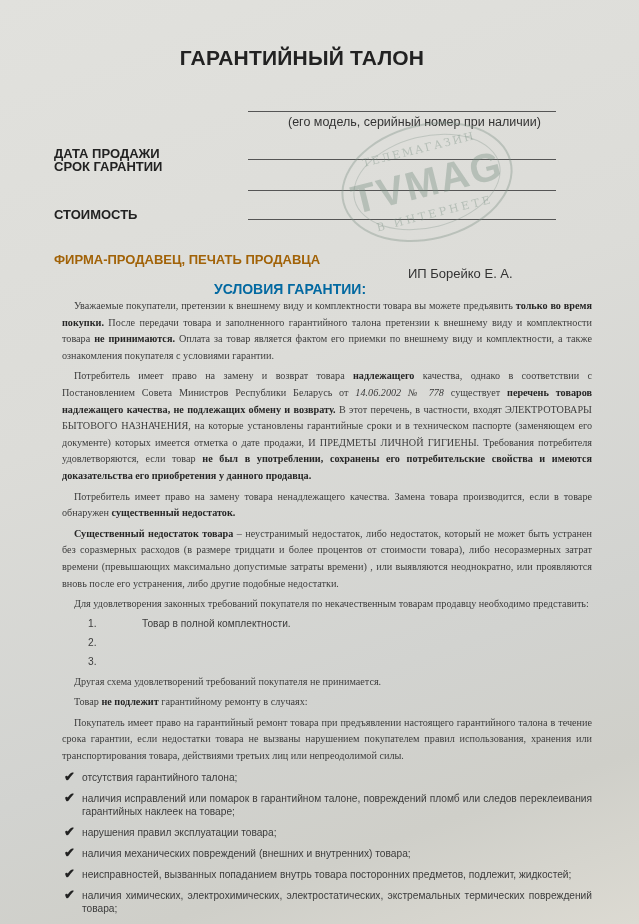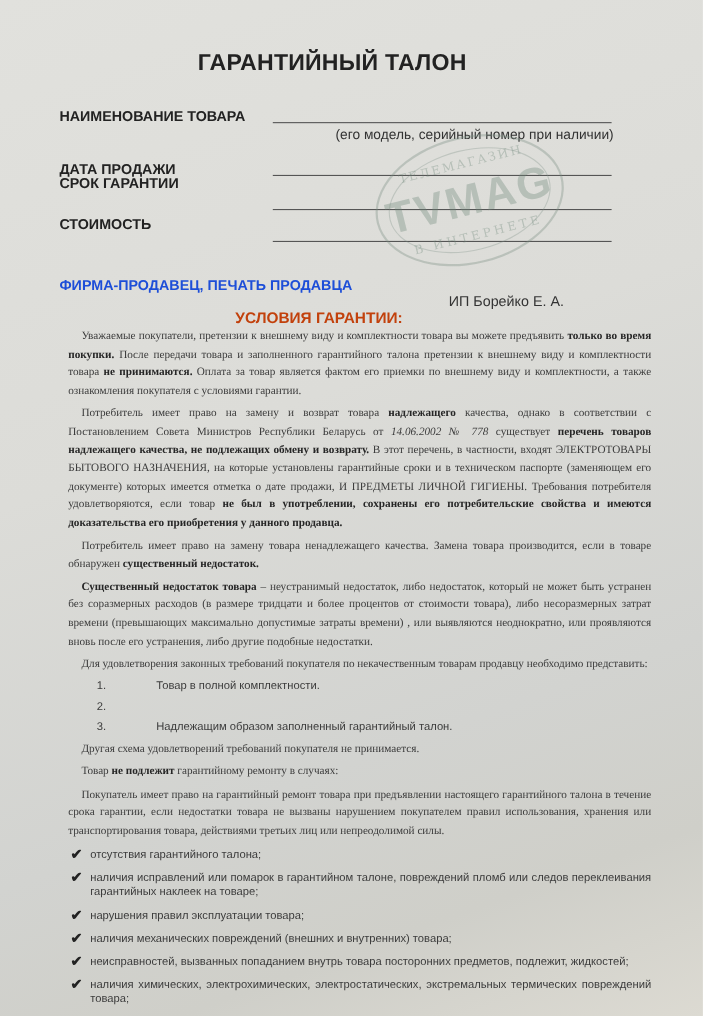--- a/index.html
+++ b/index.html
@@ -17,23 +17,23 @@
     letter-spacing: 0.2px;
   }
   .field-label {
     position: absolute; left: 54px; font-weight: bold; font-size: 13px; color: #222;
   }
   .field-line {
     position: absolute; left: 248px; width: 308px; height: 0;
     border-top: 1px solid #555;
   }
   .field-hint {
-    position: absolute; left: 305px; top: 115px; font-size: 12.5px; color: #333;
+    position: absolute; left: 288px; top: 115px; font-size: 12.5px; color: #333;
   }
-  .seller-label { position: absolute; left: 54px; top: 252px; font-weight: bold; font-size: 13px; color: #1d4ed8; }
+  .seller-label { position: absolute; left: 54px; top: 252px; font-weight: bold; font-size: 13px; color: #a16207; }
   .seller-value { position: absolute; left: 408px; top: 252px; font-size: 13px; color: #333; margin-top: 14px; }
 
   .stamp {
     position: absolute; left: 340px; top: 124px; width: 170px; height: 112px;
     border: 2px solid rgba(120,140,130,0.35); border-radius: 50%;
     transform: rotate(-14deg);
   }
   .stamp .inner {
     position: absolute; left: 10px; top: 10px; right: 10px; bottom: 10px;
     border: 1px solid rgba(120,140,130,0.3); border-radius: 50%;
@@ -47,21 +47,21 @@
     position: absolute; left: 0; right: 0; top: 16px; text-align: center;
     font-size: 11px; color: rgba(110,135,120,0.35); letter-spacing: 2px; font-family: "DejaVu Serif", serif;
   }
   .stamp .bot-txt {
     position: absolute; left: 0; right: 0; top: 82px; text-align: center;
     font-size: 11px; color: rgba(110,135,120,0.35); letter-spacing: 3px; font-family: "DejaVu Serif", serif;
   }
 
   .section-title {
     position: absolute; left: 0; width: 580px; top: 281px; text-align: center;
-    font-weight: bold; font-size: 14px; color: #c2410c;
+    font-weight: bold; font-size: 14px; color: #0369a1;
   }
   .body-text {
     position: absolute; left: 62px; width: 530px; top: 298px;
     font-size: 10.2px; line-height: 16.6px; color: #3c3c3c;
     text-align: justify;
   }
   .body-text p { margin: 0 0 4px 0; text-indent: 12px; font-family: Liberation Serif, serif; }
   .body-text b { color: #262626; }
   ol.req { list-style: none; margin: 2px 0 2px 0; padding: 0; }
   ol.req li { display: flex; height: 19px; align-items: center; }
@@ -71,31 +71,30 @@
   ul.checks .chk { width: 18px; flex: none; font-weight: bold; color: #222; font-size: 13px; line-height: 16px; }
   ul.checks .txt { flex: 1; text-align: justify; line-height: 13.5px; padding-top: 2px; }
 </style>
 </head>
 <body>
 
 <div class="page">
 
   <div class="title">ГАРАНТИЙНЫЙ ТАЛОН</div>
 
-  <div class="field-label" style="top:98px">НАИМЕНОВАНИЕ ТОВАРА</div>
   <div class="field-line" style="top:111px"></div>
   <div class="field-hint">(его модель, серийный номер при наличии)</div>
 
   <div class="field-label" style="top:146px">ДАТА ПРОДАЖИ</div>
   <div class="field-line" style="top:159px"></div>
 
   <div class="field-label" style="top:159px">СРОК ГАРАНТИИ</div>
   <div class="field-line" style="top:190px"></div>
 
-  <div class="field-label" style="top:196px">СТОИМОСТЬ</div>
+  <div class="field-label" style="top:207px">СТОИМОСТЬ</div>
   <div class="field-line" style="top:219px"></div>
 
   <div class="stamp">
     <div class="inner"></div>
     <div class="top-txt">ТЕЛЕМАГАЗИН</div>
     <div class="big">TVMAG</div>
     <div class="bot-txt">В ИНТЕРНЕТЕ</div>
   </div>
 
   <div class="seller-label">ФИРМА-ПРОДАВЕЦ, ПЕЧАТЬ ПРОДАВЦА</div>
@@ -120,21 +119,20 @@
     <ol class="req">
       <li>
           <span class="num">1.</span>
           <span style="padding-left:16px">Товар в полной комплектности.</span>
         </li>
       <li>
           <span class="num">2.</span>
         </li>
       <li>
           <span class="num">3.</span>
-          <span style="padding-left:16px">Надлежащим образом заполненный гарантийный талон.</span>
         </li>
     </ol>
     <p>Другая схема удовлетворений требований покупателя не принимается.</p>
     <p>
       <span>Товар </span><b>не подлежит</b><span> гарантийному ремонту в случаях:</span>
     </p>
     <p>Покупатель  имеет право на гарантийный ремонт товара при предъявлении настоящего гарантийного талона в течение срока гарантии, если недостатки товара не вызваны нарушением покупателем правил использования, хранения или транспортирования товара, действиями третьих лиц или непреодолимой силы.</p>
     <ul class="checks">
       <li>
           <span class="chk">✔</span>

